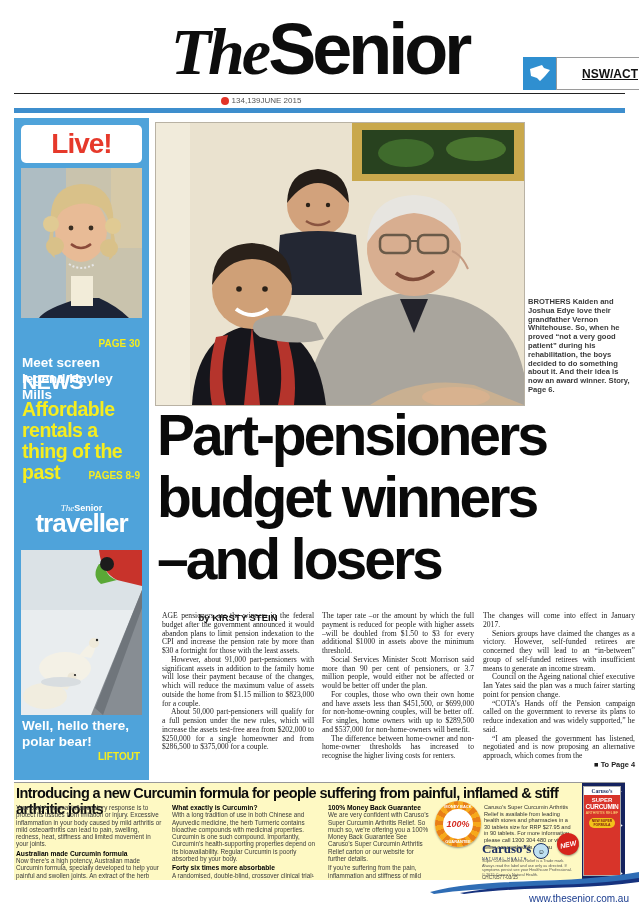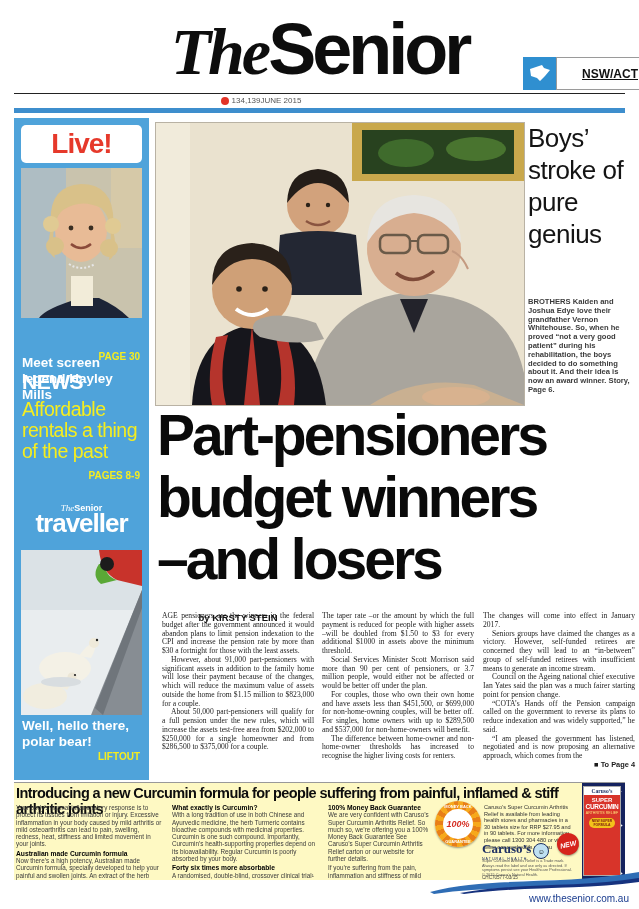--- a/index.html
+++ b/index.html
@@ -25,21 +25,21 @@
 
   
   .sidebar{top:118px;left:14px;width:135px;height:662px;background:#4fa3da;}
   .live-box{position:absolute;top:7px;left:7px;width:121px;height:38px;background:#fff;
             border-radius:5px;display:flex;align-items:center;justify-content:center;}
   .live-text{color:#e6392b;font-weight:bold;font-size:28px;letter-spacing:-1px;}
   .side-photo{position:absolute;left:7px;width:121px;overflow:hidden;}
   .side-cap{position:absolute;left:8px;color:#fff;font-weight:bold;font-size:13.5px;line-height:16px;}
   .side-page{position:absolute;right:9px;color:#f5ed1f;font-weight:bold;font-size:10px;}
   .news-label{position:absolute;left:8px;top:252px;color:#fff;font-weight:bold;font-size:21px;letter-spacing:-0.5px;}
-  .rentals{position:absolute;left:8px;top:281px;color:#f5ed1f;font-weight:normal;font-size:19.5px;
+  .rentals{position:absolute;left:8px;top:281px;color:#f5ed1f;font-weight:bold;font-size:19.5px;
            line-height:21px;letter-spacing:-0.5px;width:122px;}
   .trav-logo{position:absolute;top:386px;left:0;width:135px;text-align:center;color:#fff;}
   .trav-top{font-size:9px;line-height:8px;}
   .trav-top .t1{font-family:"Liberation Serif",serif;font-style:italic;}
   .trav-top .t2{font-weight:bold;}
   .trav-word{font-weight:bold;font-size:26px;letter-spacing:-1px;line-height:22px;}
 
   
   .main-photo{top:122px;left:155px;width:368px;height:282px;border:1px solid #b9b2a4;}
   .kicker{top:122px;left:528px;width:110px;font-size:26px;line-height:32px;color:#141414;
@@ -137,21 +137,21 @@
           <circle cx="88" cy="80" r="9" fill="#d9c189"></circle>
         <circle cx="30" cy="56" r="8" fill="#e0ca93"></circle>
           <circle cx="92" cy="58" r="8" fill="#e0ca93"></circle>
         <circle cx="50" cy="60" r="2.4" fill="#3a2e22"></circle>
           <circle cx="70" cy="60" r="2.4" fill="#3a2e22"></circle>
         <path d="M50 76 Q60 84 70 76" stroke="#8a4a3a" stroke-width="2.5" fill="none"></path>
         <path d="M48 96 Q60 104 74 96" stroke="#e6e6e6" stroke-width="2" fill="none" stroke-dasharray="2 2"></path>
       </svg>
     </div>
     <div class="side-cap" style="top:197px;width:122px;margin-top:40px;">Meet screen legend Hayley Mills</div>
-    <div class="side-page" style="top:233px;">PAGE 30</div>
+    <div class="side-page" style="top:220px;">PAGE 30</div>
     <div class="news-label">NEWS</div>
     <div class="rentals">Affordable rentals a thing of the past</div>
     <div class="side-page" style="top:352px;">PAGES 8-9</div>
     <div class="trav-logo">
       <div class="trav-top"><span class="t1">The</span><span class="t2">Senior</span></div>
       <div class="trav-word">traveller</div>
     </div>
     <div class="side-photo" style="top:432px;height:165px;">
       <svg width="121" height="165" viewBox="0 0 121 165">
         <rect width="121" height="165" fill="#e9edef"></rect>
@@ -207,21 +207,20 @@
       <path d="M56 162 Q56 122 96 120 Q136 122 136 162 Q120 136 96 136 Q72 136 56 162 Z" fill="#2a211a"></path>
       <circle cx="83" cy="166" r="2.8" fill="#2a2118"></circle>
         <circle cx="109" cy="166" r="2.8" fill="#2a2118"></circle>
       <path d="M80 186 Q96 198 112 186" stroke="#fff" stroke-width="4" fill="none"></path>
       <path d="M160 200 Q120 186 100 198 Q92 206 104 214 Q140 224 168 216 Z" fill="#a9a59d"></path>
       <path d="M214 282 Q260 252 318 262 L368 282 Z" fill="#c9b091"></path>
       <ellipse cx="300" cy="274" rx="34" ry="10" fill="#d8b28f"></ellipse>
     </svg>
   </div>
 
-  <div class="abs kicker">Boys’ stroke of pure genius</div>
   <div class="abs photo-cap">BROTHERS Kaiden and Joshua Edye love their grandfather Vernon Whitehouse. So, when he proved “not a very good patient” during his rehabilitation, the boys decided to do something about it. And their idea is now an award winner. Story, Page 6.</div>
 
   <div class="abs headline">
     <div>Part-pensioners</div>
     <div>budget winners</div>
     <div>–and losers</div>
   </div>
   <div class="abs byline">by KIRSTY STEIN</div>
 
   <div class="abs bodycol" style="left:162px;">

